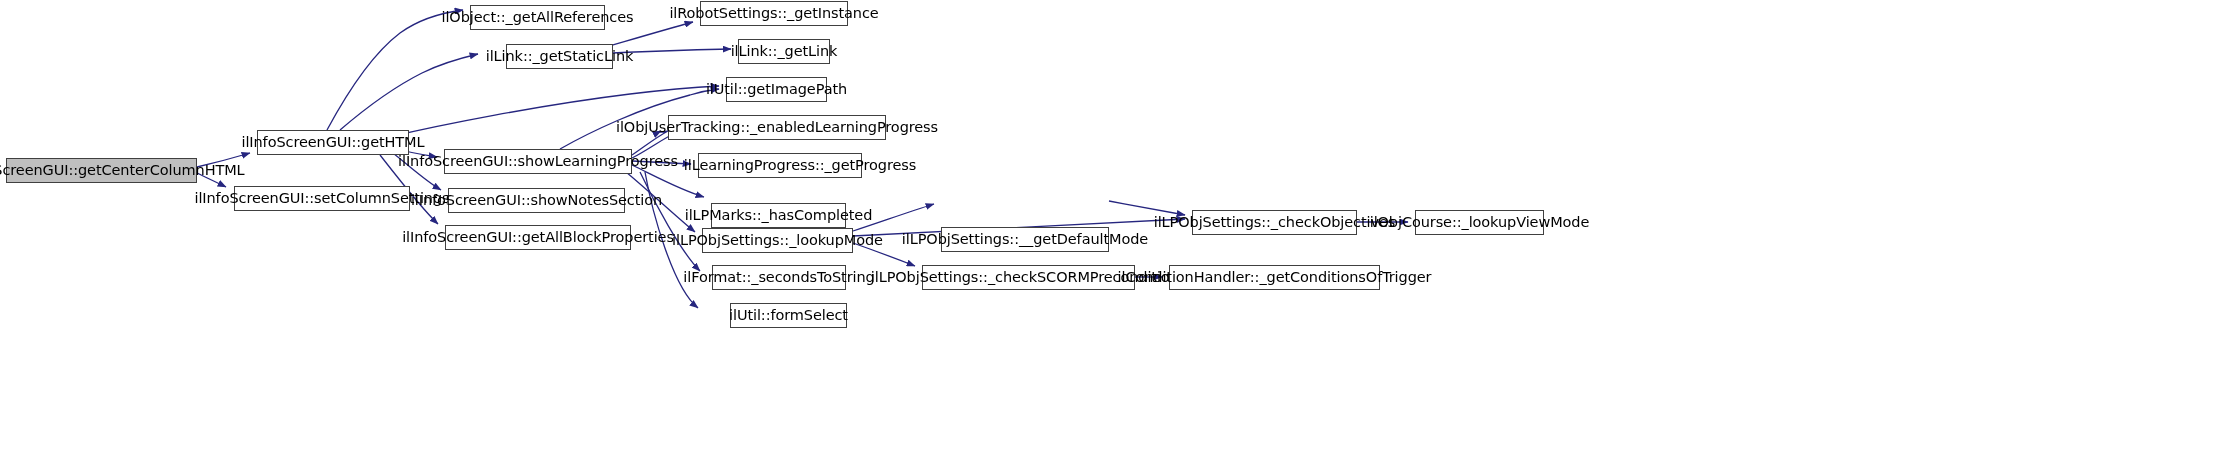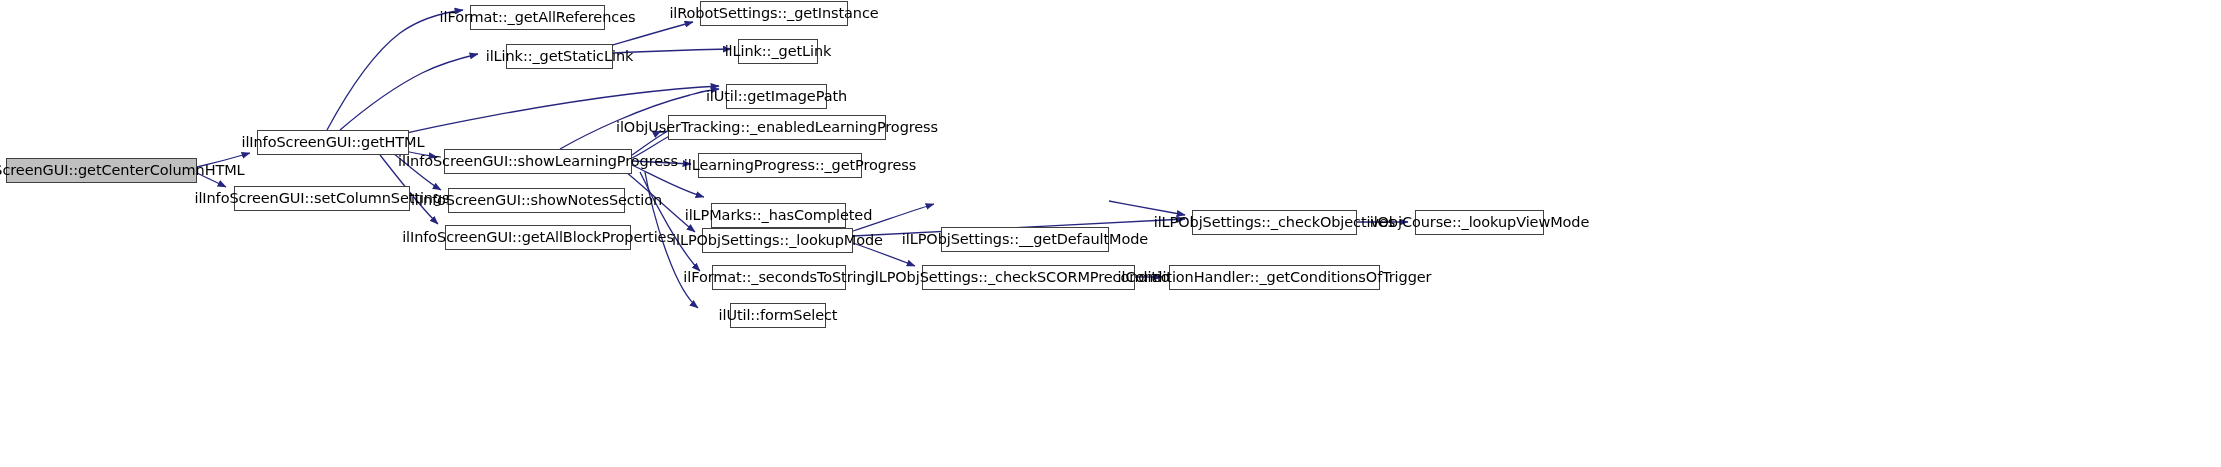--- a/index.html
+++ b/index.html
@@ -91,59 +91,59 @@
       <div class="gnode root" style="left: 6px; top: 158px; width: 191px;">
         <span class="lbl">ilInfoScreenGUI::getCenterColumnHTML</span>
       </div>
       <div class="gnode" style="left: 257px; top: 130px; width: 152px;">
         <span class="lbl">ilInfoScreenGUI::getHTML</span>
       </div>
       <div class="gnode" style="left: 234px; top: 186px; width: 176px;">
         <span class="lbl">ilInfoScreenGUI::setColumnSettings</span>
       </div>
       <div class="gnode" style="left: 470px; top: 5px; width: 135px;">
-        <span class="lbl">ilFormat::_getAllReferences</span>
+        <span class="lbl">ilObject::_getAllReferences</span>
       </div>
       <div class="gnode" style="left: 506px; top: 44px; width: 107px;">
         <span class="lbl">ilLink::_getStaticLink</span>
       </div>
       <div class="gnode" style="left: 444px; top: 149px; width: 188px;">
         <span class="lbl">ilInfoScreenGUI::showLearningProgress</span>
       </div>
       <div class="gnode" style="left: 448px; top: 188px; width: 177px;">
         <span class="lbl">ilInfoScreenGUI::showNotesSection</span>
       </div>
       <div class="gnode" style="left: 445px; top: 225px; width: 186px;">
         <span class="lbl">ilInfoScreenGUI::getAllBlockProperties</span>
       </div>
       <div class="gnode" style="left: 700px; top: 1px; width: 148px;">
         <span class="lbl">ilRobotSettings::_getInstance</span>
       </div>
-      <div class="gnode" style="left: 738px; top: 39px; width: 80px;">
+      <div class="gnode" style="left: 738px; top: 39px; width: 92px;">
         <span class="lbl">ilLink::_getLink</span>
       </div>
-      <div class="gnode" style="left: 726px; top: 77px; width: 101px; margin-top: 7px;">
+      <div class="gnode" style="left: 726px; top: 77px; width: 101px;">
         <span class="lbl">ilUtil::getImagePath</span>
       </div>
       <div class="gnode" style="left: 668px; top: 115px; width: 218px;">
         <span class="lbl">ilObjUserTracking::_enabledLearningProgress</span>
       </div>
       <div class="gnode" style="left: 698px; top: 153px; width: 164px; padding-left: 46px;">
         <span class="lbl">ilLearningProgress::_getProgress</span>
       </div>
       <div class="gnode" style="left: 711px; top: 191px; width: 135px; margin-top: 12px;">
         <span class="lbl">ilLPMarks::_hasCompleted</span>
       </div>
       <div class="gnode" style="left: 702px; top: 228px; width: 151px;">
         <span class="lbl">ilLPObjSettings::_lookupMode</span>
       </div>
       <div class="gnode" style="left: 712px; top: 265px; width: 134px;">
         <span class="lbl">ilFormat::_secondsToString</span>
       </div>
-      <div class="gnode" style="left: 730px; top: 303px; width: 96px;">
+      <div class="gnode" style="left: 730px; top: 303px; width: 117px;">
         <span class="lbl">ilUtil::formSelect</span>
       </div>
       <div class="gnode" style="left: 941px; top: 191px; width: 168px; margin-top: 36px;">
         <span class="lbl">ilLPObjSettings::__getDefaultMode</span>
       </div>
       <div class="gnode" style="left: 922px; top: 265px; width: 213px;">
         <span class="lbl">ilLPObjSettings::_checkSCORMPreconditions</span>
       </div>
       <div class="gnode" style="left: 1192px; top: 210px; width: 165px;">
         <span class="lbl">ilLPObjSettings::_checkObjectives</span>

